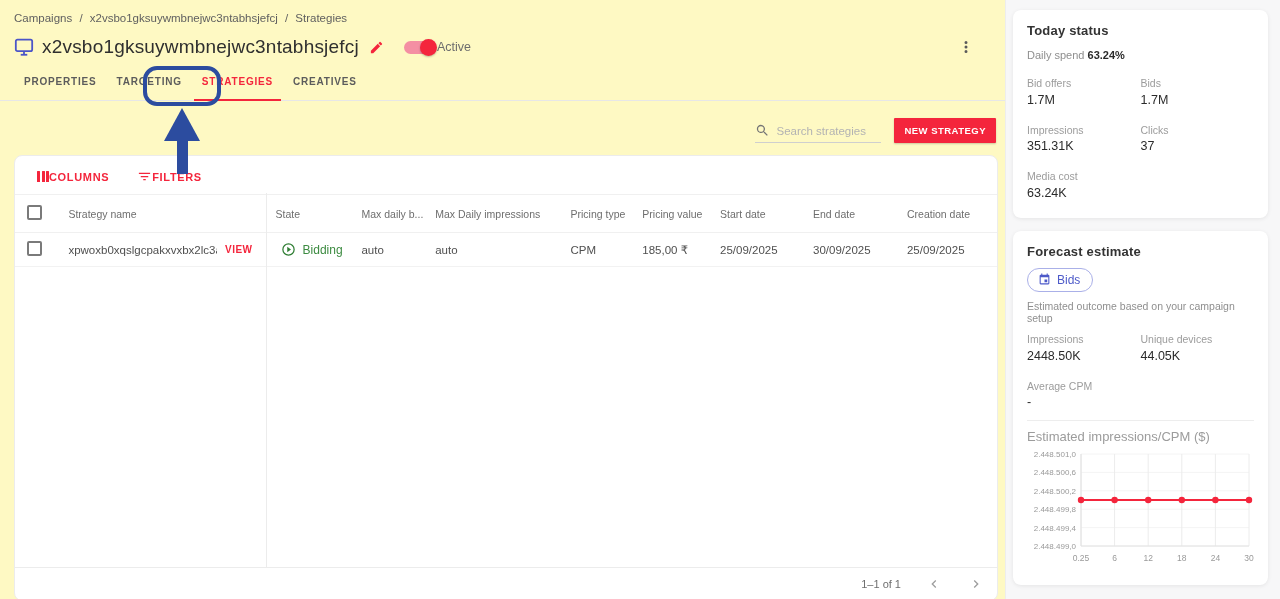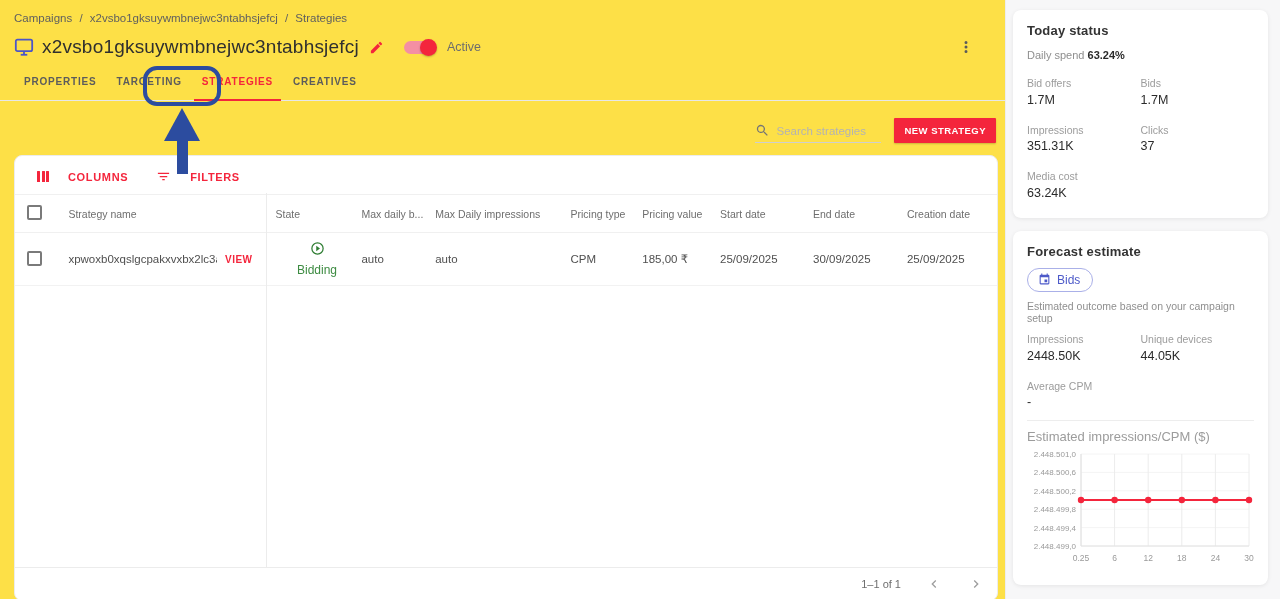--- a/index.html
+++ b/index.html
@@ -1,51 +1,51 @@
 <!DOCTYPE html>
 <html style="--accent-red: #f4253c; --green: #2e7d32; --green-text: #3c8b41; --indigo: #4d5ac9; --annotation-blue: #2c4c9f; --toggle-track: #f48fa3;"><head>
 <meta charset="utf-8">
 <style>
   * { margin:0; padding:0; box-sizing:border-box; }
   html,body { background:#f7f7f8; }
   body { font-family:"Liberation Sans","DejaVu Sans",sans-serif; }
   .page { position:relative; width:1280px; height:599px; background:#f7f7f8; overflow:hidden; }
 
   
-  .main-panel { position:absolute; left:0; top:0; width:1006px; height:599px; background:#fde047; border-right:1px solid #ededee; }
+  .main-panel { position:absolute; left:0; top:0; width:1006px; height:599px; background:#fef9c3; border-right:1px solid #ededee; }
 
   .breadcrumb { padding:12px 0 0 14px; font-size:11.5px; color:#5f5f5f; }
   .breadcrumb span { margin-right:4px; }
   .breadcrumb .crumb { cursor:pointer; }
 
   .title-row { display:flex; align-items:center; margin:9px 14px 0 14px; height:28px; }
   .campaign-type-icon { width:20px; height:18px; margin-right:8px; flex:0 0 auto; }
   .campaign-title { font-size:19px; color:#2f2f2f; font-weight:500; letter-spacing:.2px; }
   .edit-icon { width:15px; height:15px; margin-left:10px; cursor:pointer; }
   .switch { position:relative; width:31px; height:13px; margin-left:20px; cursor:pointer; flex:0 0 auto; }
   .switch .track { position:absolute; left:0; top:0; width:31px; height:13px; border-radius:7px; background:var(--toggle-track,#f48fa3); }
   .switch .knob { position:absolute; right:-2px; top:-2px; width:17px; height:17px; border-radius:50%; background:var(--accent-red,#f4253c); box-shadow:0 1px 2px rgba(0,0,0,.25); }
-  .toggle-label { margin-left:12px; font-size:12.5px; color:#6d6d6d; }
+  .toggle-label { margin-left:2px; font-size:12.5px; color:#6d6d6d; }
   .kebab { margin-left:auto; margin-right:16px; width:18px; height:18px; cursor:pointer; }
 
   .tabs { display:flex; margin-top:15px; border-bottom:1px solid #e7e7e7; padding-left:14px; }
   .tab { padding:0 10px 13px; font-size:10px; letter-spacing:.08em; color:#5c5c5c; font-weight:600; cursor:pointer; position:relative; }
   .tab.active { color:var(--accent-red,#f4253c); }
   .tab.active::after { content:''; position:absolute; left:2px; right:2px; bottom:-1px; height:2px; background:var(--accent-red,#f4253c); }
 
   .actions-row { display:flex; justify-content:flex-end; align-items:flex-end; padding:17px 9px 0 0; gap:13px; height:42px; }
   .search-box { display:flex; align-items:center; gap:6px; border-bottom:1px solid #cfcfcf; padding-bottom:4px; width:126px; }
   .search-box svg { flex:0 0 auto; }
   .search-box input { border:none; outline:none; font-size:11.5px; width:100%; color:#444; background:transparent; font-family:inherit; }
   .search-box input::placeholder { color:#b3b3b3; }
   .new-strategy-btn { background:var(--accent-red,#f4253c); color:#fff; font-size:9.5px; font-weight:700; letter-spacing:.05em; border:none; border-radius:1px; padding:7px 10px; cursor:pointer; font-family:inherit; box-shadow:0 1px 2px rgba(0,0,0,.2); }
 
   .table-card { margin:12px 7px 0 14px; border:1px solid #ececec; border-radius:8px; height:446px; display:flex; flex-direction:column; position:relative; background:#fff; overflow:hidden; }
   .table-toolbar { display:flex; gap:28px; padding:13px 0 10px 22px; align-items:center; }
-  .tool-btn { display:flex; gap:19px; align-items:center; color:var(--accent-red,#f4253c); font-size:11px; font-weight:700; letter-spacing:.06em; cursor:pointer; }
+  .tool-btn { display:flex; gap:0; align-items:center; color:var(--accent-red,#f4253c); font-size:11px; font-weight:700; letter-spacing:.06em; cursor:pointer; }
   .cols-icon { display:flex; gap:1.5px; }
   .cols-icon i { width:3px; height:11px; background:var(--accent-red,#f4253c); border-radius:.5px; }
 
   table { width:100%; border-collapse:collapse; table-layout:fixed; }
   th { font-weight:400; color:#6e6e6e; font-size:10.5px; padding:10px 4px; text-align:left; white-space:nowrap; overflow:hidden; border-top:1px solid #f0f0f0; border-bottom:1px solid #f0f0f0; }
   td { padding:8px 4px; color:#4f4f4f; font-size:11.5px; border-bottom:1px solid #f2f2f2; white-space:nowrap; overflow:hidden; }
   .num { text-align:left; }
   .cell-check { padding-left:12px; }
   .checkbox { display:inline-block; width:15px; height:15px; border:2px solid #7a7a7a; border-radius:2px; cursor:pointer; }
   .name-cell { display:flex; align-items:center; }
@@ -185,21 +185,21 @@
         <tbody>
           <tr>
             <td class="cell-check"><span class="checkbox"></span></td>
             <td>
               <span class="name-cell">
                 <span class="name-text" style="padding-left:9px;">xpwoxb0xqslgcpakxvxbx2lc3awp...</span>
                 <span class="view-link">VIEW</span>
               </span>
             </td>
             <td>
-              <span class="state-cell" style="padding-left:8px;flex-direction:column;">
+              <span class="state-cell" style="padding-left:8px;">
                 <svg width="15" height="15" viewBox="0 0 24 24" fill="#2e7d32">
                   <path d="M12 2a10 10 0 1 0 0 20 10 10 0 0 0 0-20zm0 18a8 8 0 1 1 0-16 8 8 0 0 1 0 16zm-2-12.5v9l6-4.5-6-4.5z"></path>
                 </svg>
                 <span>Bidding</span>
               </span>
             </td>
             <td class="num">auto</td>
             <td class="num">auto</td>
             <td style="padding-left:13px;">CPM</td>
             <td class="num">185,00 ₹</td>

